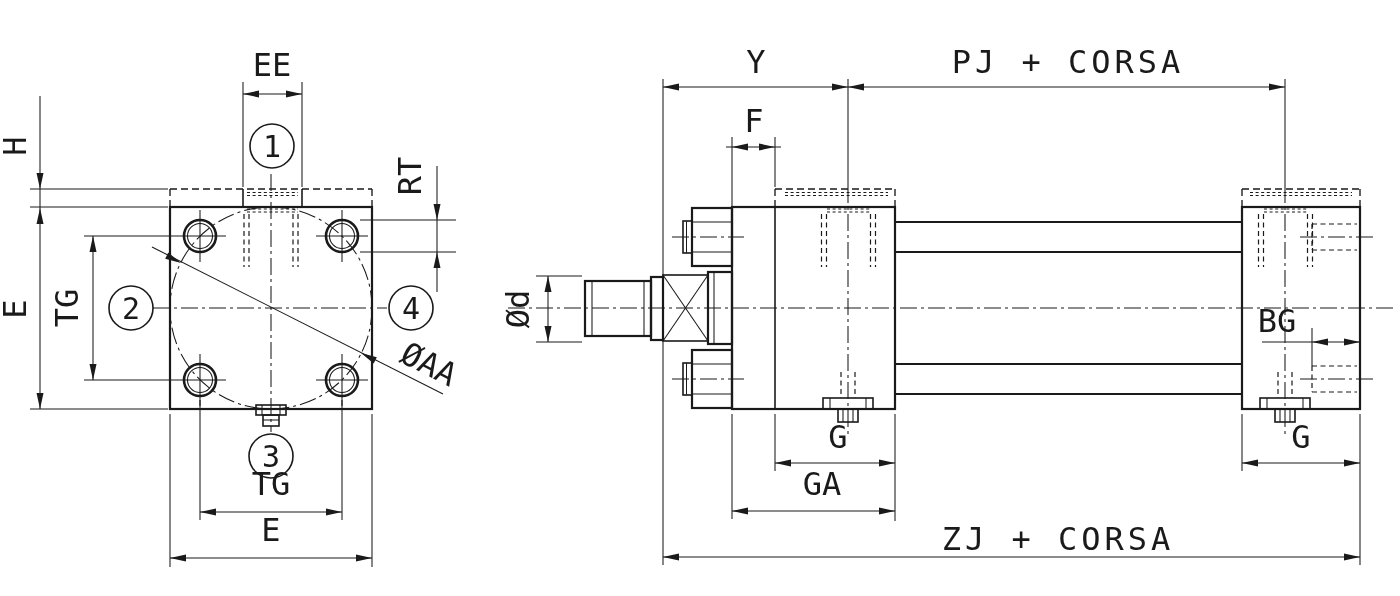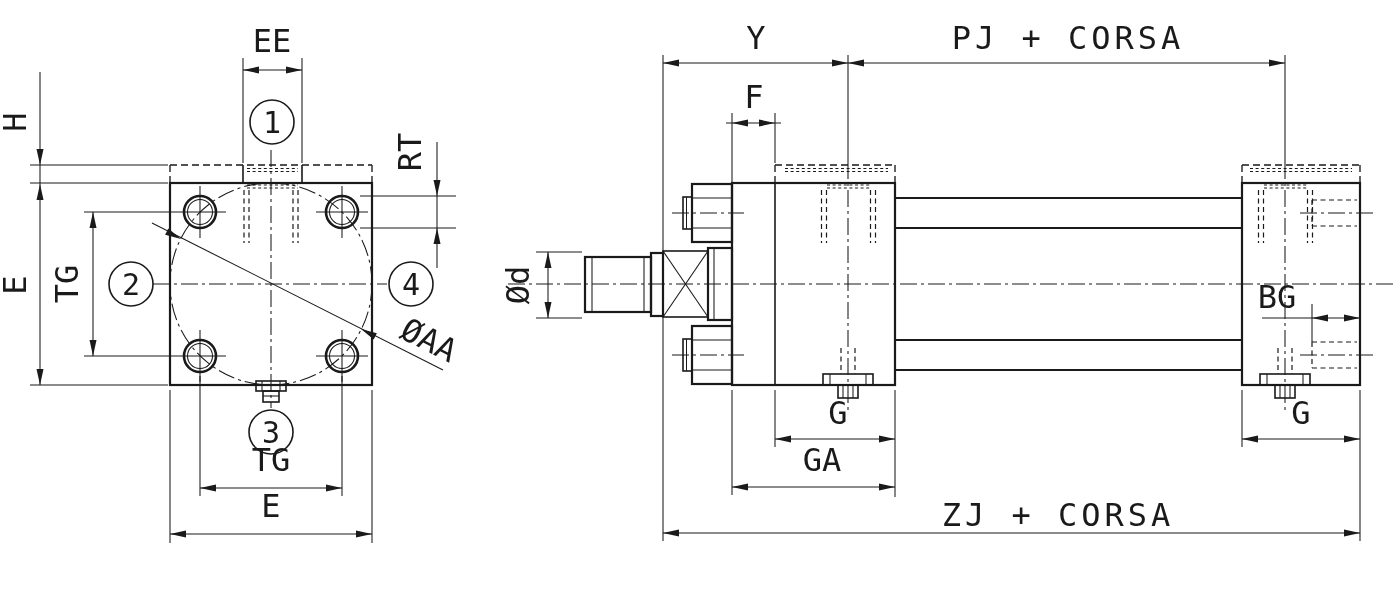--- a/index.html
+++ b/index.html
@@ -1,16 +1,16 @@
 <!DOCTYPE html>
 <html><head>
 <meta charset="utf-8">
 <style>
   html,body{margin:0;padding:0;background:#ffffff;}
-  .stage{position:relative;width:1400px;height:552px;background:#ffffff;overflow:hidden;}
+  .stage{position:relative;width:1400px;height:552px;background:#ffffff;overflow:hidden;margin-top:24px;}
   svg{display:block;}
   
   .ol2{stroke:#1a1a1a;stroke-width:2.2;fill:none;}
   .ol{stroke:#1a1a1a;stroke-width:1.6;fill:none;}
   .tube{stroke:#1a1a1a;stroke-width:1.8;fill:none;}
   .thin{stroke:#1a1a1a;stroke-width:1.05;fill:none;}
   .hid{stroke:#1a1a1a;stroke-width:1.35;fill:none;stroke-dasharray:7,4;}
   .hid2{stroke:#1a1a1a;stroke-width:1.2;fill:none;stroke-dasharray:5,3.5;}
   .cl{stroke:#1a1a1a;stroke-width:1.05;fill:none;stroke-dasharray:17,4,3,4;}
   .serr{stroke:#1a1a1a;stroke-width:1.2;fill:none;stroke-dasharray:3,2.6;}

